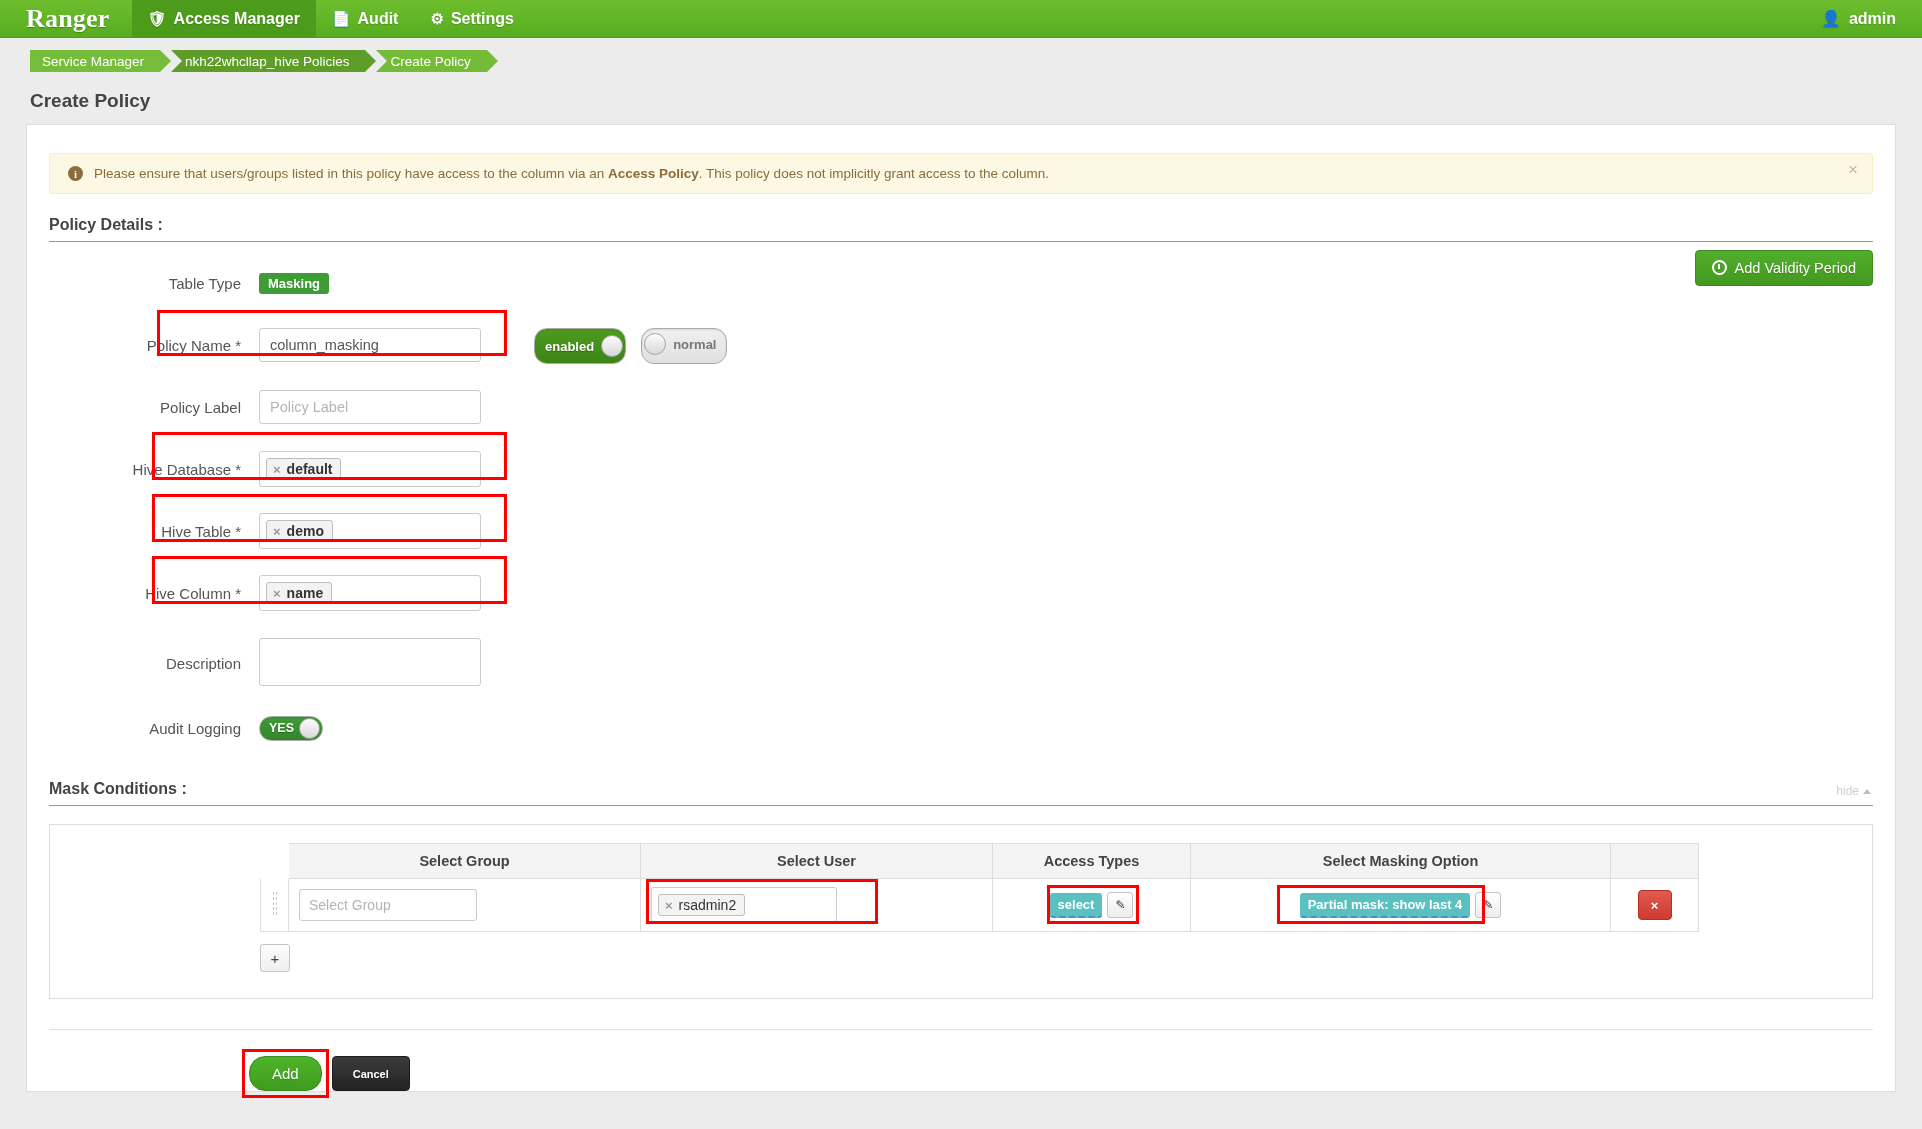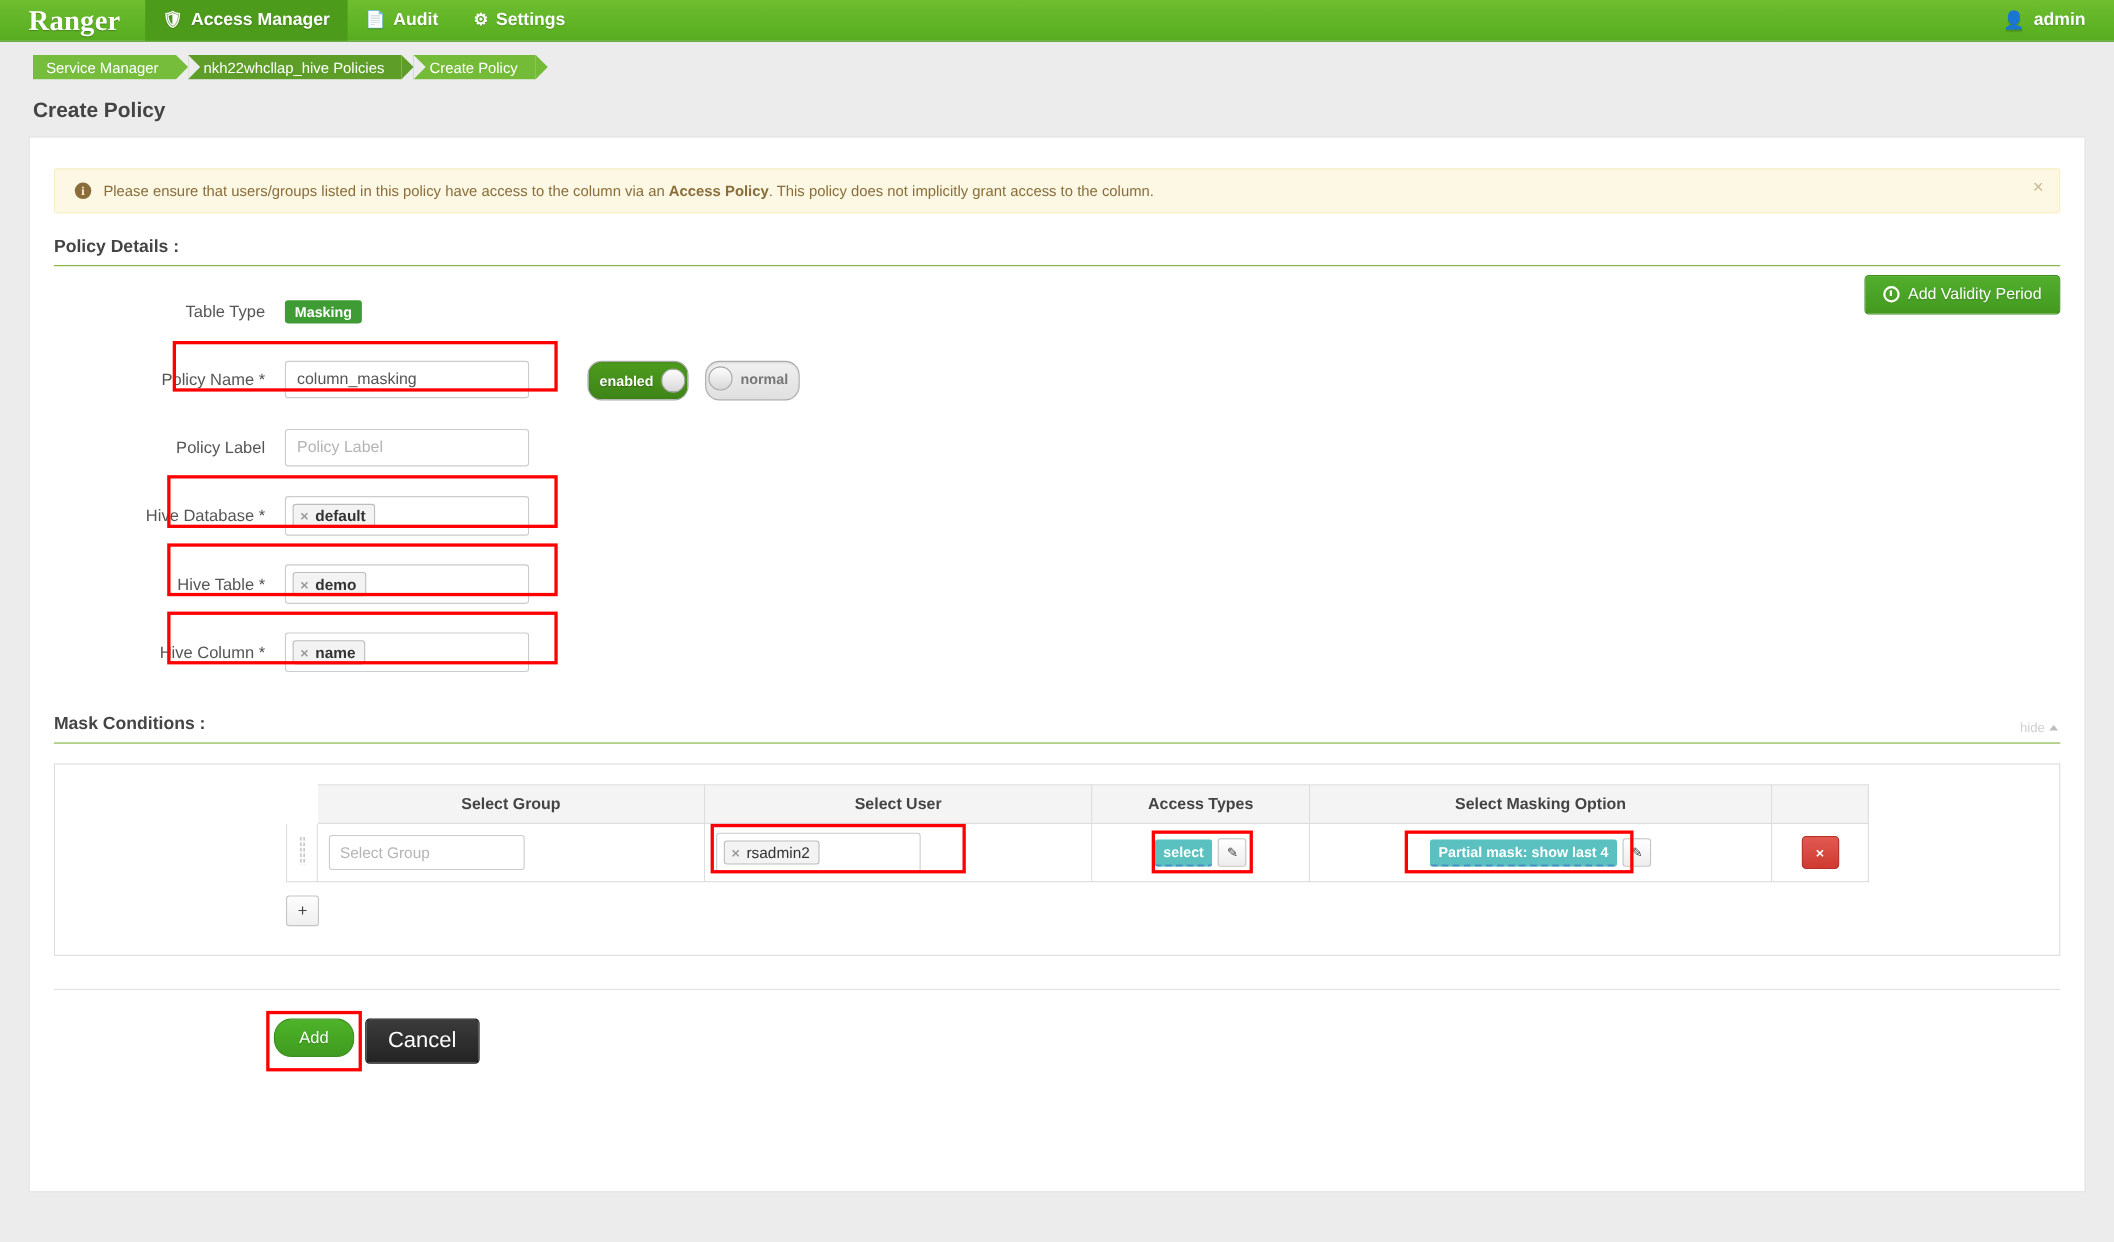--- a/index.html
+++ b/index.html
@@ -373,22 +373,22 @@
   .btn-add {
     background: linear-gradient(to bottom, #4fb32a, #3f9b1f);
     border: 1px solid #3a8c1c; border-radius: 16px;
     color: #fff; font-size: 15px;
     padding: 8px 22px; cursor: pointer;
     text-shadow: 0 1px 1px rgba(0,0,0,.2);
   }
   .btn-cancel {
     background: linear-gradient(to bottom, #3b3b3b, #232323);
     border: 1px solid #1c1c1c; border-radius: 4px;
-    color: #fff; font-size: 20px;
-    padding: 8px 20px; cursor: pointer;
+    color: #fff; font-size: 11px;
+    padding: 8px 20px; cursor: pointer; font-weight: bold;
   }
 </style>
 </head>
 <body>
 
 <div class="topnav">
   <div class="brand">Ranger</div>
 
   <div class="navitem active">
     <span class="ic">🛡</span>
@@ -507,21 +507,36 @@
           <div class="tokenbox">
             <span class="token">
               <span class="tx">×</span>
               <span>name</span>
             </span>
           </div>
         </div>
         <div class="hl" style="left:103px; top:-6px; width:355px; height:48px;"></div>
       </div>
 
-
+      <div class="frow" style="height:78px;">
+        <div class="flabel">Description</div>
+        <div class="fctl">
+          <textarea class="ta" style=""></textarea>
+        </div>
+      </div>
+
+      <div class="frow" style="height:52px;">
+        <div class="flabel">Audit Logging</div>
+        <div class="fctl">
+          <div class="tgl tgl-yes">
+            <span class="lbl">YES</span>
+            <span class="knob"></span>
+          </div>
+        </div>
+      </div>
 
     </div>
   </div>
 
   <div class="section" style="margin-top:26px;">
     <div class="section-title">Mask Conditions :</div>
     <div class="section-hide">
       <span>hide</span><span class="caret"></span>
     </div>
   </div>

